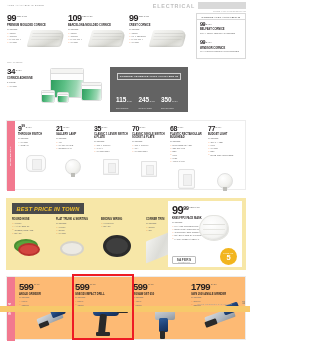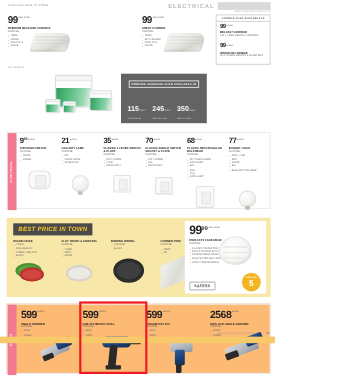--- a/index.html
+++ b/index.html
@@ -169,20 +169,35 @@
     <div class="psub">CHOOSE:</div>
     <ul class="bul">
       <li>75mm</li>
       <li>100mm</li>
       <li>PACK OF 4</li>
       <li>WHITE</li>
     </ul>
     <div class="cornice" style="left:22px; top:16px;"></div>
   </div>
 
+  <div class="prod" style="left:68px; top:14px; width:55px;">
+    <div class="price">
+      <span class="amt" style="font-size:9px;">109</span>
+      <span class="each">PER PACK</span>
+    </div>
+    <div class="ptitle">BARCELONA MOULDED CORNICE</div>
+    <div class="psub">CHOOSE:</div>
+    <ul class="bul">
+      <li>75mm</li>
+      <li>100mm</li>
+      <li>PACK OF 4</li>
+      <li>WHITE</li>
+    </ul>
+    <div class="cornice" style="left:22px; top:16px;"></div>
+  </div>
 
   <div class="prod" style="left:129px; top:14px; width:55px;">
     <div class="price">
       <span class="amt" style="font-size:9px;">99</span>
       <span class="each">PER PACK</span>
     </div>
     <div class="ptitle">CREST CORNICE</div>
     <div class="psub">CHOOSE:</div>
     <ul class="bul">
       <li>75mm</li>
@@ -210,20 +225,31 @@
         <span class="amt" style="font-size:5.4px;">99</span>
         <span class="each">EACH</span>
       </div>
       <div class="ptitle">WINDSOR CORNICE</div>
       <div class="psub">90 x 75.5mm LENGTH 2.15 METRES</div>
     </div>
   </div>
 
   <div class="disc" style="top:61px;">INCL. 99 CENTS</div>
 
+  <div class="prod" style="left:7px; top:68px; width:32px;">
+    <div class="price">
+      <span class="amt" style="font-size:8px;">34</span>
+      <span class="each">EACH</span>
+    </div>
+    <div class="ptitle">CORNICE ADHESIVE</div>
+    <div class="psub">5 LITRE</div>
+    <ul class="bul">
+      <li>WHITE</li>
+    </ul>
+  </div>
 
   <div style="position:absolute; left:40px; top:64px; width:68px; height:48px;">
     <div class="bucket" style="left:10px; top:4px; width:34px; height:30px;">
       <div class="hdl"></div>
       <div class="band"></div>
       <div class="lid"></div>
     </div>
     <div class="bucket" style="left:41px; top:18px; width:21px; height:19px;">
       <div class="band"></div>
       <div class="lid"></div>
@@ -494,21 +520,21 @@
       </ul>
       <div class="tool" style="left:18px; top:24px; width:34px; height:34px;">
         <div class="grey" style="left:4px; top:2px; width:20px; height:12px; border-radius:4px 4px 2px 2px;"></div>
         <div class="body" style="left:8px; top:12px; width:9px; height:14px;"></div>
         <div class="blk" style="left:9px; top:25px; width:5px; height:8px;"></div>
       </div>
     </div>
 
     <div class="prod" style="left:184px; top:5px; width:54px;">
       <div class="price">
-        <span class="amt" style="font-size:9.5px;">2568</span>
+        <span class="amt" style="font-size:9.5px;">1799</span>
         <span class="each">EACH</span>
       </div>
       <div class="ptitle">GWS 2000 ANGLE GRINDER</div>
       <div class="psub">CHOOSE:</div>
       <ul class="bul">
         <li>2000W</li>
         <li>230mm</li>
         <li>6500rpm</li>
       </ul>
       <div class="tool" style="left:12px; top:20px; width:42px; height:34px;">

